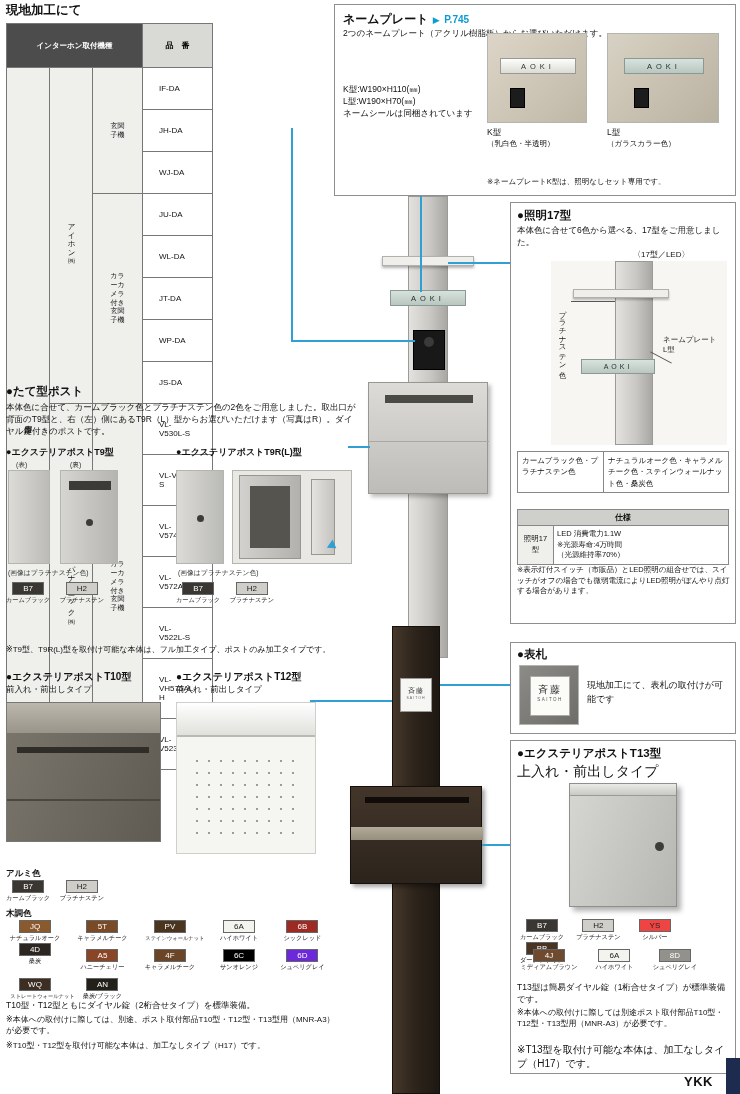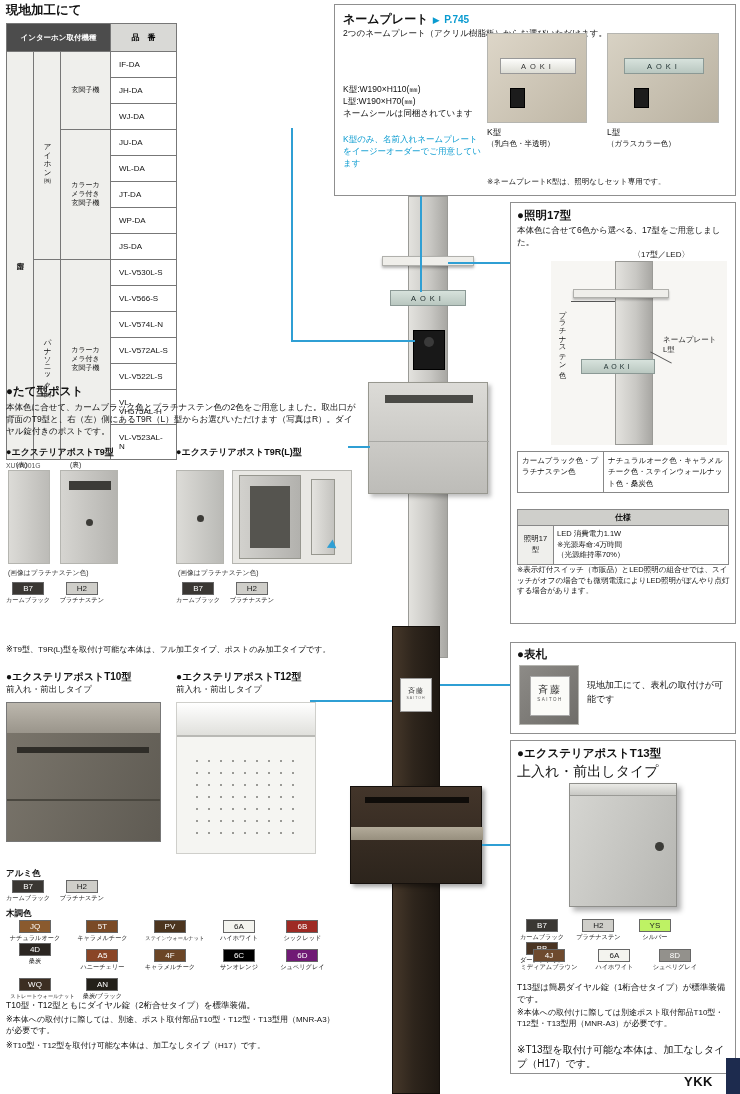--- a/index.html
+++ b/index.html
@@ -9,21 +9,21 @@
 .b{font-weight:bold}
 .blue{color:#0a9bd0}
 .box{border:1px solid #8f8f8f;background:#fff}
 .cl{position:absolute;background:#2f9fd4;z-index:4}
 .txt{font-size:8.5px;line-height:1.42}
 .note{font-size:7.5px;line-height:1.4}
 .cap{font-size:6.8px;color:#333}
 .h-main{font-size:11.5px;font-weight:bold}
 .h-sub{font-size:9px;font-weight:bold}
 table.iph{border-collapse:collapse;font-size:8px}
-table.iph th,table.iph td{border:1px solid #777;padding:8px}
+table.iph th,table.iph td{border:1px solid #777;padding:16px}
 .th-dark{background:#4c4c4c;color:#fff;font-size:7.5px;font-weight:bold;height:15px;padding:1px 2px}
 .th-light{background:#d9d9d6;color:#000;font-size:8px;font-weight:bold;padding:1px 4px}
 .cg{background:#efefec}
 .vert{writing-mode:vertical-rl;text-orientation:upright;text-align:center}
 td.mount{width:14px;font-size:7.5px}
 td.maker{width:17px;font-size:7.5px}
 td.type{width:50px;font-size:7px;line-height:1.25;text-align:center;padding:1px}
 td.code{width:66px;height:13px;font-size:8px;padding:0 3px;background:#fff}
 .chipw{display:inline-block;text-align:center;vertical-align:top;margin-right:5px}
 .chip{display:block;width:32px;height:13px;border:1px solid #666;font-size:8px;line-height:12px;text-align:center;margin:0 auto}
@@ -112,21 +112,20 @@
       <span class="blue" style="font-size:9px">▶</span>
       <span class="blue b" style="font-size:10px">P.745</span>
     </div>
     <div class="abs txt" style="left:8px;top:22px;width:300px">2つのネームプレート（アクリル樹脂板）からお選びいただけます。</div>
 
     <div class="abs txt" style="left:8px;top:78px;width:142px">
       <div>K型:W190×H110(㎜)</div>
       <div>L型:W190×H70(㎜)</div>
       <div>ネームシールは同梱されています</div>
     </div>
-    <div class="abs txt blue" style="left:8px;top:128px;width:140px">K型のみ、名前入れネームプレートをイージーオーダーでご用意しています</div>
 
     <div class="photo" style="left:152px;top:28px;width:100px;height:90px;background:linear-gradient(135deg,#ddd6c8,#bfb7a6)">
       <div style="position:absolute;left:12px;top:24px;width:76px;height:16px;background:linear-gradient(#fdfdfb,#dcdcd4);border:1px solid #999;font-size:7.5px;letter-spacing:4px;text-align:center;line-height:15px;color:#333">AOKI</div>
       <div style="position:absolute;left:22px;top:54px;width:15px;height:20px;background:#1c1c1c;border:1px solid #000"></div>
     </div>
 
     <div class="photo" style="left:272px;top:28px;width:112px;height:90px;background:linear-gradient(135deg,#d8d2c4,#b9b1a0)">
       <div style="position:absolute;left:16px;top:24px;width:80px;height:16px;background:linear-gradient(#d7e2dc,#b9c7c0);border:1px solid #8b9995;font-size:7.5px;letter-spacing:4px;text-align:center;line-height:15px;color:#233">AOKI</div>
       <div style="position:absolute;left:26px;top:54px;width:15px;height:20px;background:#1c1c1c;border:1px solid #000"></div>
     </div>
@@ -310,21 +309,21 @@
       </span>
       <span class="chipw" style="width:54px;margin-right:0">
         <span class="chip" style="background: rgb(158, 42, 36); color: rgb(255, 255, 255);">6B</span>
         <span class="chiplbl">シックレッド</span>
       </span>
       <span class="chipw" style="width:54px;margin-top:6px">
         <span class="chip" style="background: #000000; color: rgb(255, 255, 255);">6C</span>
         <span class="chiplbl">サンオレンジ</span>
       </span>
       <span class="chipw" style="width:54px;margin-top:6px;margin-right:0">
-        <span class="chip" style="background: #701a75; color: rgb(255, 255, 255);">6D</span>
+        <span class="chip" style="background: #6d28d9; color: rgb(255, 255, 255);">6D</span>
         <span class="chiplbl">シュペリグレイ</span>
       </span>
     </div>
 
     <div class="abs" style="left:0;top:332px;width:336px;font-size:8.5px">T10型・T12型ともにダイヤル錠（2桁合せタイプ）を標準装備。</div>
     <div class="abs" style="left:0;top:346px;width:330px;font-size:8px;line-height:1.4">※本体への取付けに際しては、別途、ポスト取付部品T10型・T12型・T13型用（MNR-A3）が必要です。</div>
     <div class="abs" style="left:0;top:372px;width:330px;font-size:8px;line-height:1.4">※T10型・T12型を取付け可能な本体は、加工なしタイプ（H17）です。</div>
   </div>
 
   <div class="abs box" style="left:510px;top:642px;width:226px;height:92px">
@@ -350,21 +349,21 @@
     <div class="abs" style="left:6px;top:178px;width:216px">
       <span class="chipw" style="width:50px;margin-right:2px">
         <span class="chip" style="background: rgb(58, 55, 51); color: rgb(255, 255, 255);">B7</span>
         <span class="chiplbl">カームブラック</span>
       </span>
       <span class="chipw" style="width:50px;margin-right:2px">
         <span class="chip" style="background: rgb(207, 206, 201); color: rgb(34, 34, 34);">H2</span>
         <span class="chiplbl">プラチナステン</span>
       </span>
       <span class="chipw" style="width:50px;margin-right:2px">
-        <span class="chip" style="background: #bef264; color: rgb(34, 34, 34);">YS</span>
+        <span class="chip" style="background: #ef4444; color: rgb(34, 34, 34);">YS</span>
         <span class="chiplbl">シルバー</span>
       </span>
       <span class="chipw" style="width:50px;margin-right:0">
         <span class="chip" style="background: rgb(74, 52, 34); color: rgb(255, 255, 255);">BB</span>
         <span class="chiplbl">ダークブラウン</span>
       </span>
     </div>
     <div class="abs" style="left:6px;top:208px;width:216px">
       <span class="chipw" style="width:64px;margin-right:2px">
         <span class="chip" style="background: rgb(110, 74, 46); color: rgb(255, 255, 255);">4J</span>

